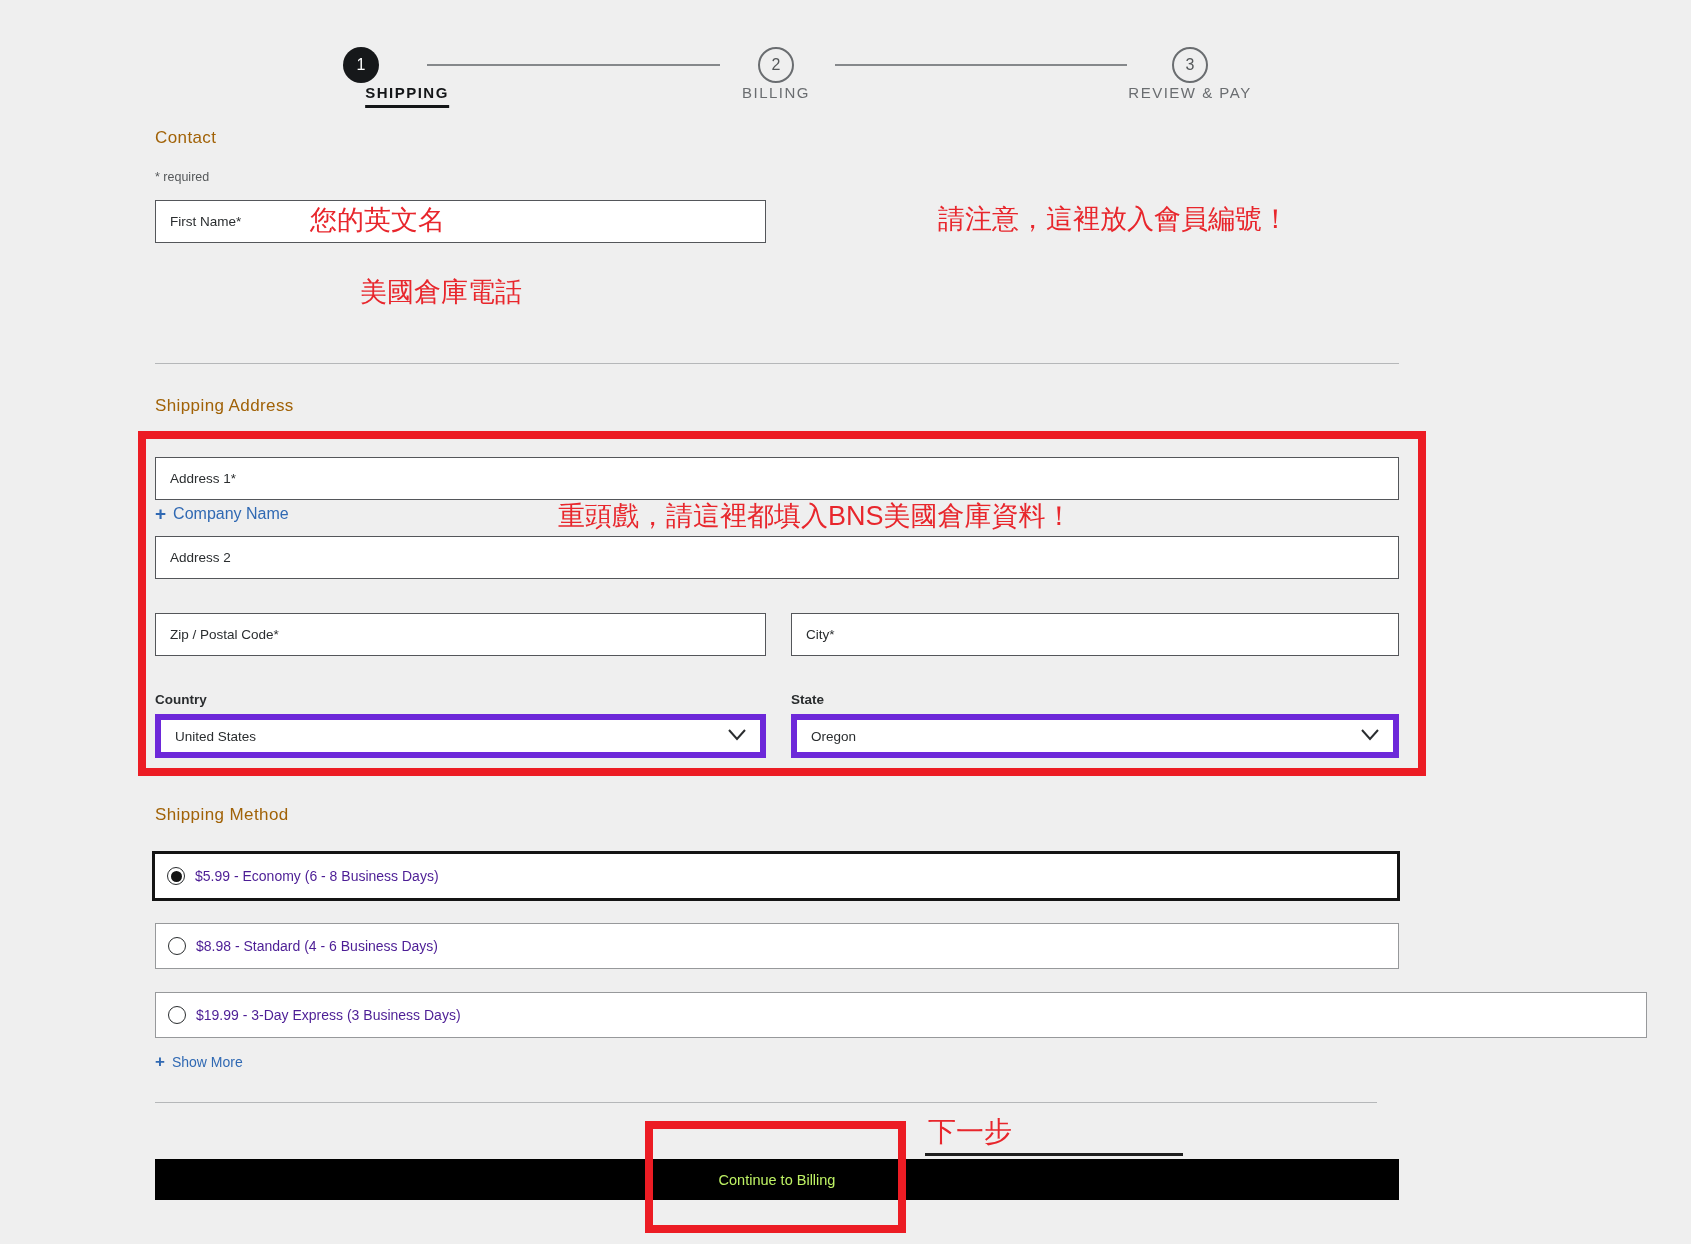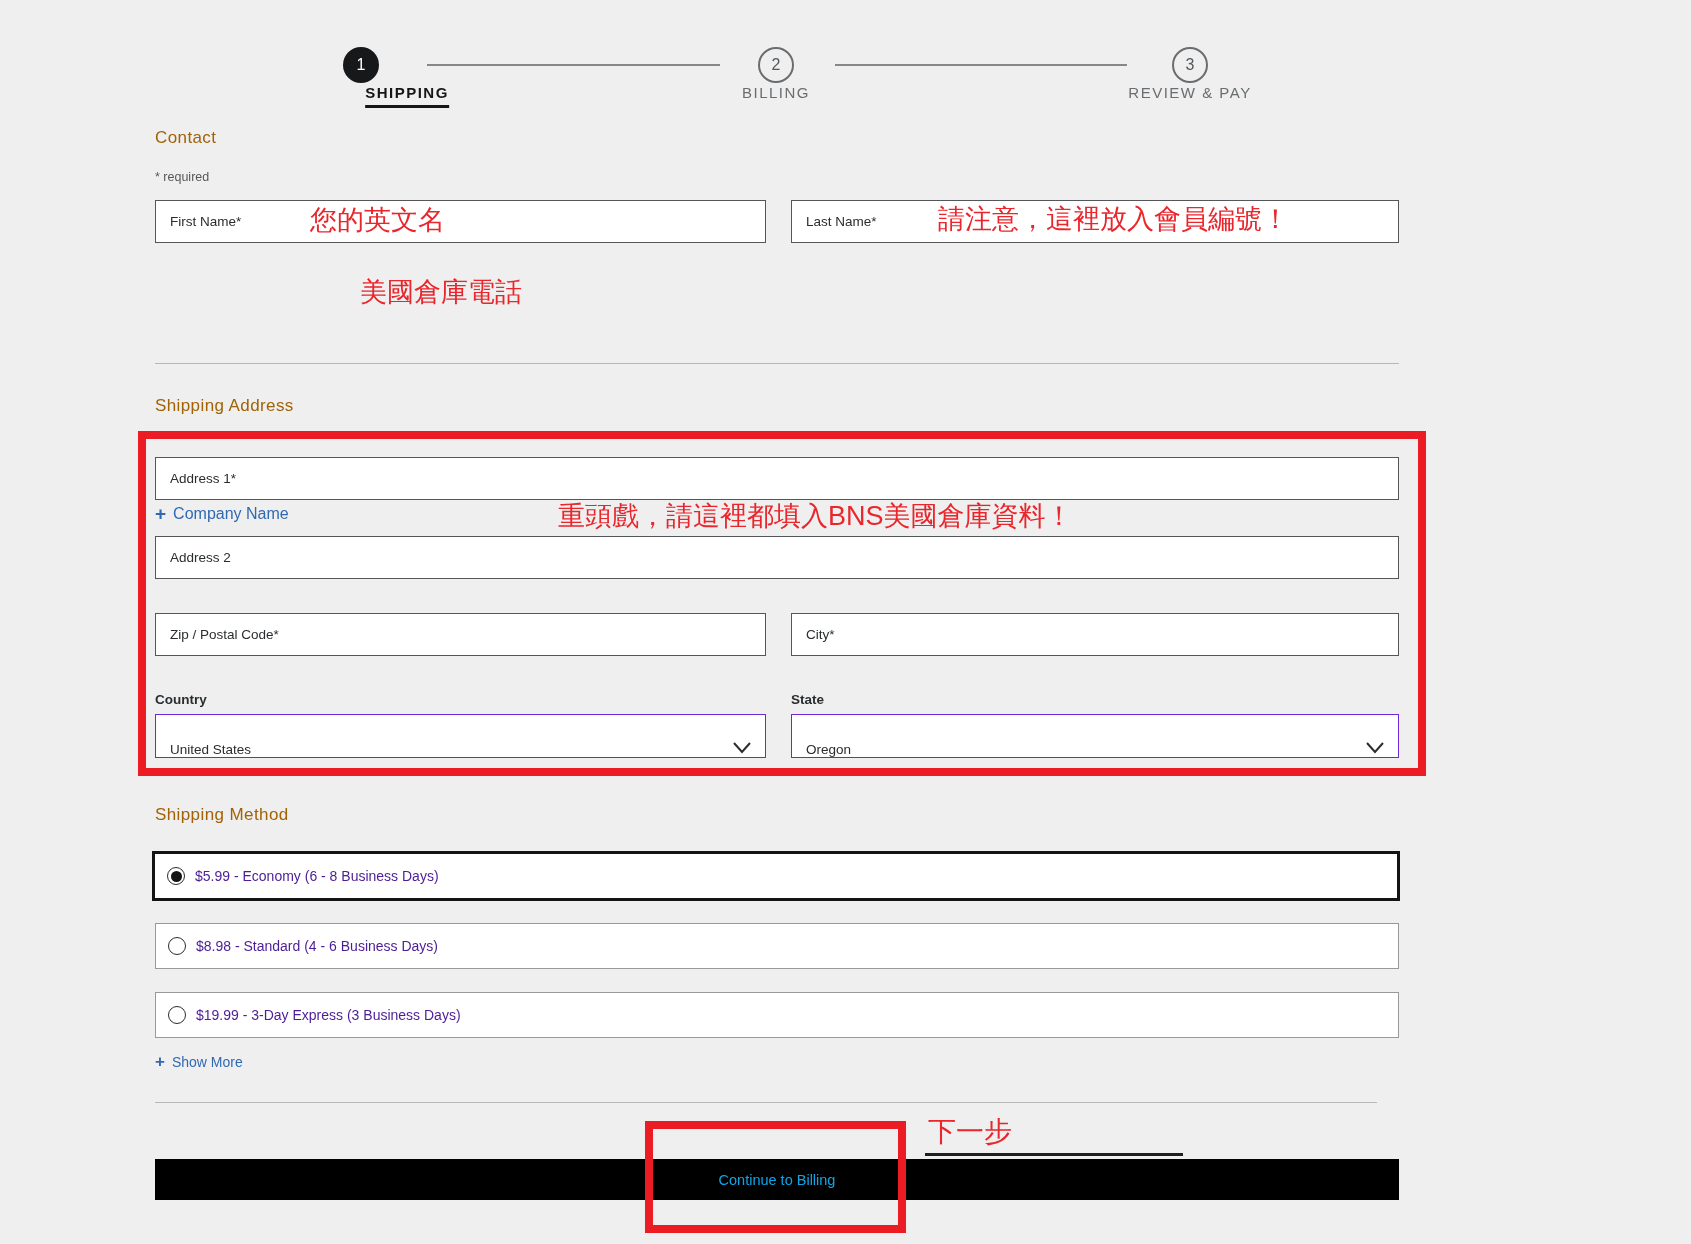--- a/index.html
+++ b/index.html
@@ -34,36 +34,36 @@
   
   .blue-link { position:absolute; display:flex; align-items:center; color:#3069b3; cursor:pointer; }
   .blue-link .plus { font-weight:bold; margin-right:7px; }
   #company-link { left:155px; top:503px; font-size:16px; }
   #company-link .plus { font-size:19px; }
   #show-more-link { left:155px; top:1052px; font-size:14px; }
   #show-more-link .plus { font-size:17px; }
 
   
   .select-label { position:absolute; font-size:13.5px; font-weight:bold; color:#2a2d2f; }
-  .select-box { position:absolute; height:44px; background:#ffffff; border:1px solid #6d28d9;
-    display:flex; align-items:flex-end; padding:0 14px; font-size:13.5px; cursor:pointer; }
+  .select-box { position:absolute; height:44px; background:#ffffff; border:6px solid #6d28d9;
+    display:flex; align-items:center; padding:0 14px; font-size:13.5px; cursor:pointer; }
   .select-box .chev { margin-left:auto; }
 
   
   .ship-option { position:absolute; background:#ffffff; display:flex; align-items:center;
     padding:0 12px; font-size:14px; color:#4c1d95; cursor:pointer; }
   .ship-option.selected { border:3px solid #141414; }
   .ship-option.unselected { border:1px solid #97999b; }
   .radio { width:18px; height:18px; border-radius:50%; border:1.5px solid #2a2d2f;
     margin-right:10px; display:flex; align-items:center; justify-content:center; background:#fff; flex:0 0 auto; }
   .radio .dot { width:11px; height:11px; border-radius:50%; background:#141414; }
 
   
   .black-bar { position:absolute; left:155px; top:1159px; width:1244px; height:41px;
-    background:#000000; color:#0ea5e9; display:flex; align-items:center; justify-content:center;
+    background:#000000; color:#bef264; display:flex; align-items:center; justify-content:center;
     font-size:14.5px; cursor:pointer; z-index:2; }
   .bar-top-line { position:absolute; left:925px; top:1153px; width:258px; height:3px; background:#1f1f1f; z-index:1; }
 </style>
 </head>
 <body>
 
 <div id="page">
 
   <div class="step-circle active" style="left:343px;">
     <span>1</span>
@@ -79,21 +79,20 @@
   <div class="step-label active" style="left:361px;">SHIPPING</div>
   <div class="step-label" style="left:776px;">BILLING</div>
   <div class="step-label" style="left:1190px;">REVIEW &amp; PAY</div>
 
   <div class="section-heading" style="left:155px; top:128px;">Contact</div>
   <div class="required-note">* required</div>
 
   <input class="field" style="left: 155px; top: 200px; width: 611px;" readonly="" placeholder="First Name*">
   <div class="red-ann" style="left:310px; top:202px;">您的英文名</div>
 
-  <input class="field" style="left: 791px; top: 200px; width: 608px;" readonly="" placeholder="Last Name*">
   <div class="red-ann" style="left:938px; top:201px;">請注意，這裡放入會員編號！</div>
 
   <div class="red-ann" style="left:360px; top:274px;">美國倉庫電話</div>
 
   <div class="divider" style="left:155px; top:363px; width:1244px;"></div>
 
   <div class="section-heading" style="left:155px; top:396px;">Shipping Address</div>
 
   <div class="hl-box" style="left:138px; top:431px; width:1288px; height:345px;"></div>
 
@@ -135,21 +134,21 @@
   <div class="ship-option selected" style="left:152px; top:851px; width:1248px; height:50px;">
     <span class="radio">
         <span class="dot"></span>
       </span>
     <span>$5.99 - Economy (6 - 8 Business Days)</span>
   </div>
   <div class="ship-option unselected" style="left:155px; top:923px; width:1244px; height:46px;">
     <span class="radio"></span>
     <span>$8.98 - Standard (4 - 6 Business Days)</span>
   </div>
-  <div class="ship-option unselected" style="left:155px; top:992px; width:1244px; height:46px;">
+  <div class="ship-option unselected" style="left:155px; top:992px; width:1492px; height:46px;">
     <span class="radio"></span>
     <span>$19.99 - 3-Day Express (3 Business Days)</span>
   </div>
 
   <div class="blue-link" id="show-more-link">
     <span class="plus">+</span>
     <span>Show More</span>
   </div>
 
   <div class="divider" style="left:155px; top:1102px; width:1222px;"></div>

